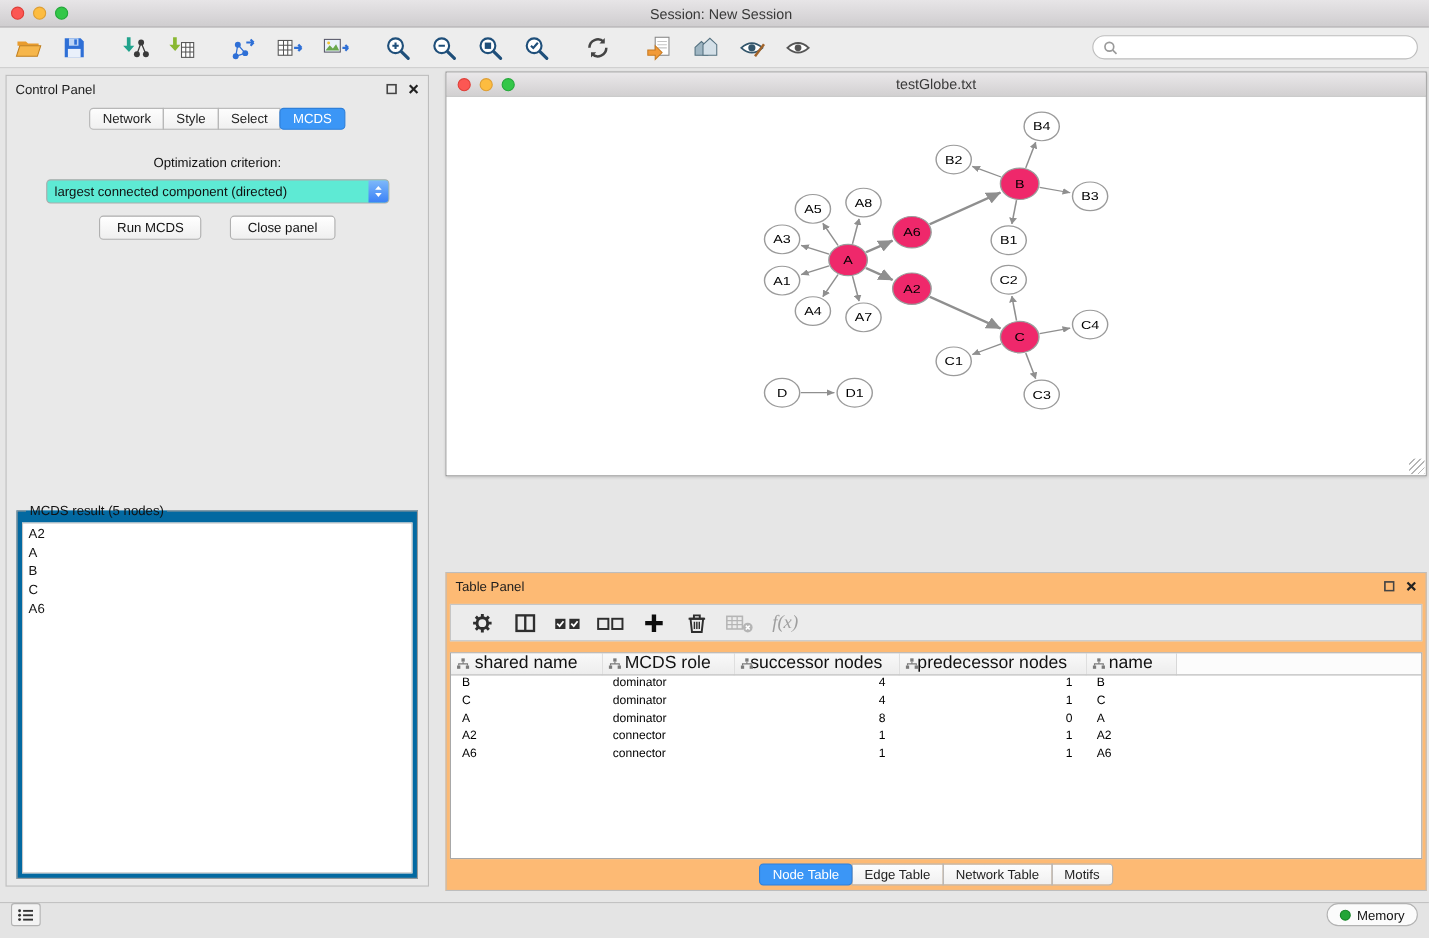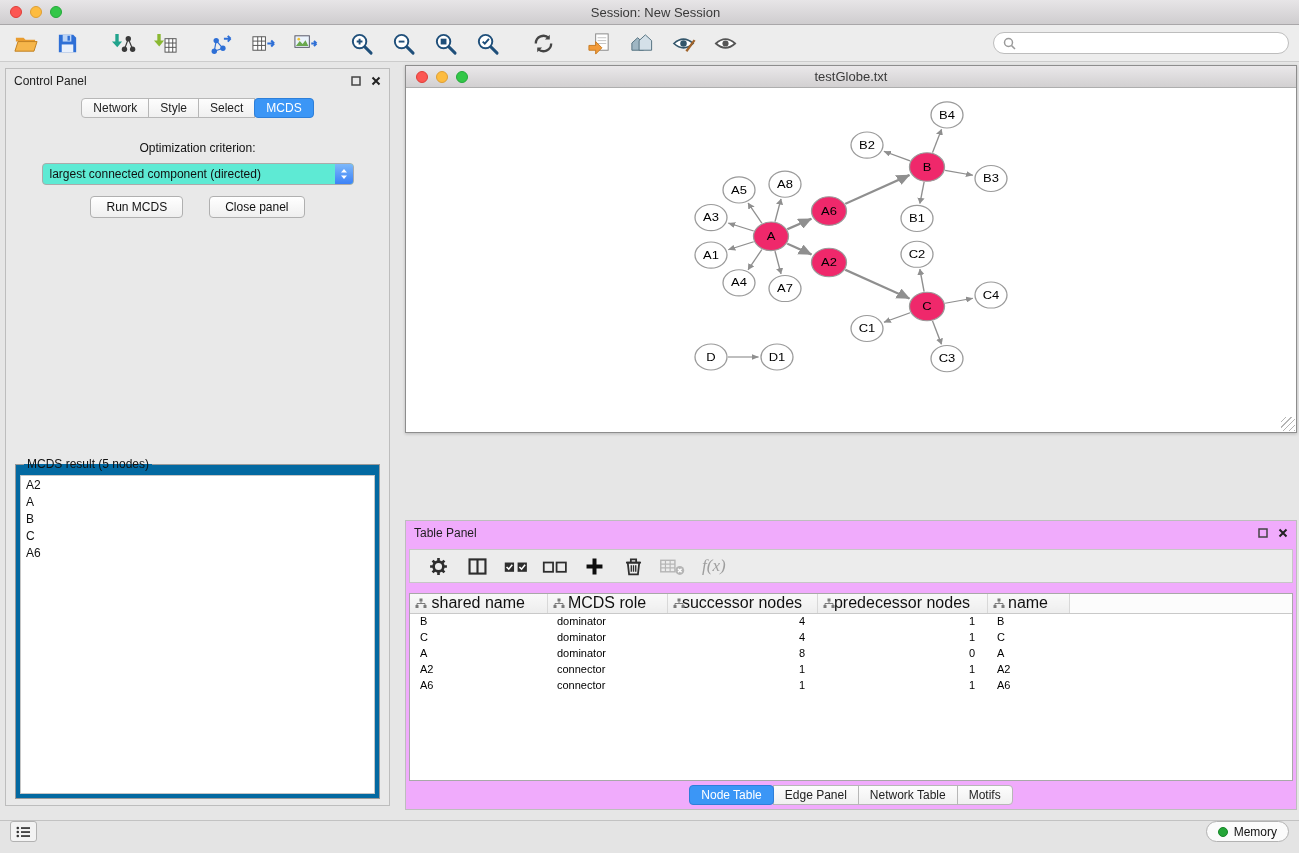--- a/index.html
+++ b/index.html
@@ -54,21 +54,21 @@
   .right-area { flex:1; position:relative; }
 
   .net-window { position:absolute; left:15px; right:2px; top:3px; height:368px; border:1px solid #8d8d8d; background:#fff; display:flex; flex-direction:column; box-shadow:0 1px 3px rgba(0,0,0,.2); }
   .net-titlebar { height:22px; flex:0 0 22px; background:linear-gradient(#eae8ea,#d2d0d1); border-bottom:1px solid #aeaeae; display:flex; align-items:center; position:relative; }
   .net-titlebar .title { position:absolute; left:0; right:0; text-align:center; font-size:13px; color:#3a3a3a; pointer-events:none; }
   .net-canvas { flex:1; position:relative; background:#ffffff; overflow:hidden; }
   .net-canvas svg.graph { position:absolute; inset:0; width:100%; height:100%; }
   .resize-grip { position:absolute; right:1px; bottom:1px; width:14px; height:14px; background:repeating-linear-gradient(135deg, transparent 0 3px, #b5b5b5 3px 4px); cursor:nwse-resize; }
 
   
-  .table-panel { position:absolute; left:15px; right:2px; top:458px; bottom:10px; background:#f0abfc; border:1px solid #bdbdbd; display:flex; flex-direction:column; }
+  .table-panel { position:absolute; left:15px; right:2px; top:458px; bottom:10px; background:#fdba74; border:1px solid #bdbdbd; display:flex; flex-direction:column; }
   .tp-toolbar { height:34px; flex:0 0 34px; margin:4px 3px 0; border:1px solid #c6c6c6; background:#ececec; display:flex; align-items:center; gap:9px; padding:0 13px; }
   .tp-icon { width:30px; height:28px; display:flex; align-items:center; justify-content:center; cursor:pointer; }
   .tp-icon svg { height:23px; }
   .fx-btn { font-family:"Liberation Serif","DejaVu Serif",serif; font-style:italic; font-size:17px; color:#9e9e9e; padding:0 6px; cursor:pointer; }
   .tp-tablewrap { flex:1; margin:10px 3px 0; border:1px solid #a8a8a8; background:#fff; overflow:hidden; }
   table.datatable { width:100%; border-collapse:collapse; table-layout:fixed; }
   table.datatable th { height:19px; font-weight:normal; font-size:16px; color:#111; text-align:center; background:linear-gradient(#f9f9f9,#ededed); border-right:1px solid #d8d8d8; border-bottom:1px solid #c9c9c9; position:relative; white-space:nowrap; overflow:hidden; }
   table.datatable th.filler { background:#fcfcfc; border-right:none; }
   table.datatable th .hdr-ic { position:absolute; left:5px; top:4px; }
   table.datatable td { height:16px; font-size:11px; color:#000; padding:0 10px; white-space:nowrap; overflow:hidden; }
@@ -566,21 +566,21 @@
                   <td class="right">1</td>
                   <td class="right">1</td>
                   <td>A6</td>
                   <td></td>
                 </tr>
               </tbody>
           </table>
         </div>
         <div class="tp-tabs">
             <div class="tab selected">Node Table</div>
-            <div class="tab">Edge Panel</div>
+            <div class="tab">Edge Table</div>
             <div class="tab">Network Table</div>
             <div class="tab">Motifs</div>
           </div>
       </div>
 
     </div>
   </div>
 
   <div class="statusbar">
     <div class="sb-btn">

